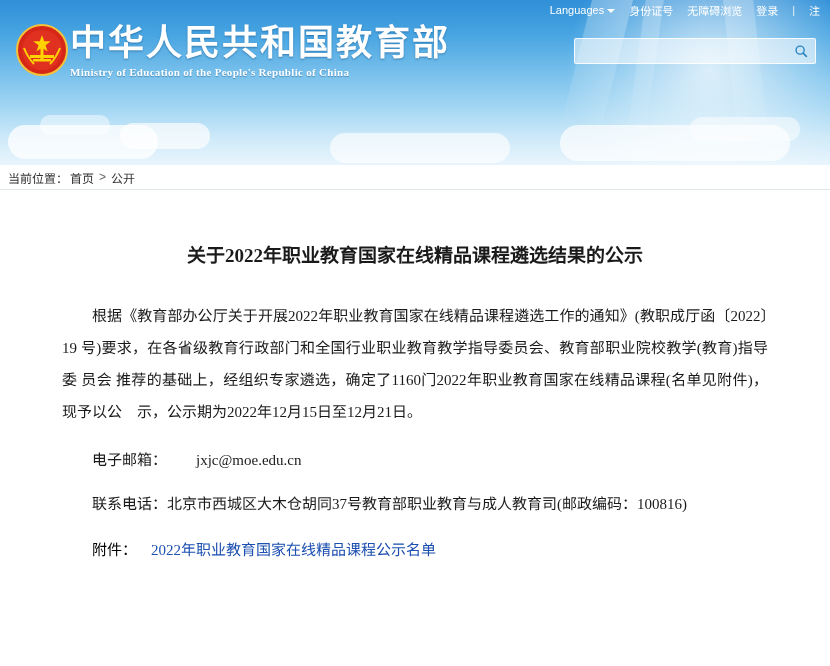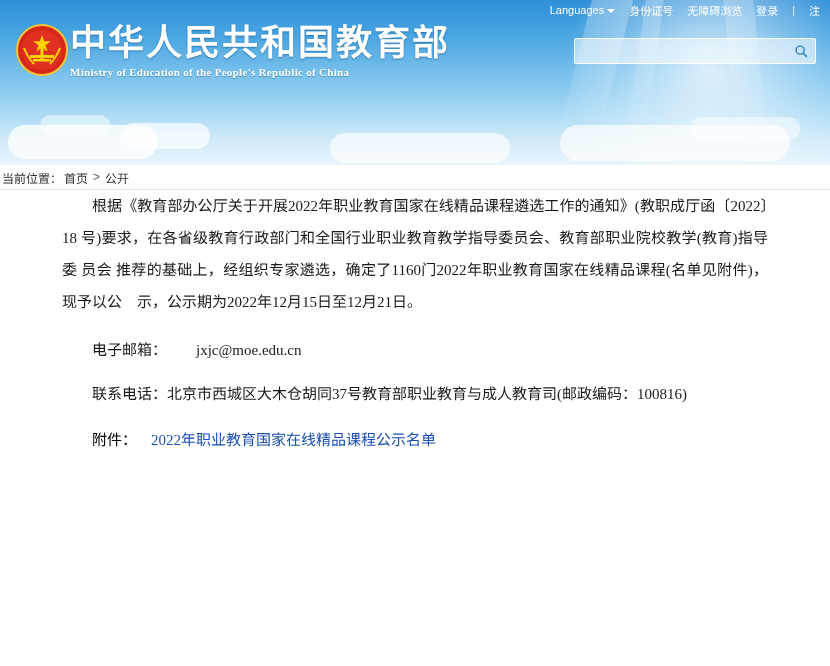--- a/index.html
+++ b/index.html
@@ -163,21 +163,21 @@
   }
 
   
   .crumb-bar {
     height: 24px;
     border-bottom: 1px solid #dfe6ea;
     display: flex;
     align-items: center;
     font-size: 12px;
     color: #333;
-    padding-left: 2px;
+    padding-left: 8px;
     background: #fff;
   }
   .crumb-bar .label { color: #333; }
   .crumb-bar a { color: #333; text-decoration: none; margin: 3px 2px; }
   .crumb-bar .sep { color: #666; margin: 0 3px; }
 
   
   .article {
     padding: 0 62px;
   }
@@ -280,22 +280,23 @@
 </div>
 
 <div class="crumb-bar">
   <span class="label">当前位置：</span>
   <a href="#">首页</a>
   <span class="sep">&gt;</span>
   <a href="#">公开</a>
 </div>
 
 <div class="article">
-
-  <p class="para">根据《教育部办公厅关于开展2022年职业教育国家在线精品课程遴选工作的通知》(教职成厅函〔2022〕18 号)要求，在各省级教育行政部门和全国行业职业教育教学指导委员会、教育部职业院校教学(教育)指导委 员会 推荐的基础上，经组织专家遴选，确定了1160门2022年职业教育国家在线精品课程(名单见附件)，现予以公　示，公示期为2022年12月15日至12月21日。</p>
+  <h1 class="doc-title">关于2022年职业教育国家在线精品课程遴选结果的公示</h1>
+
+  <p class="para">根据《教育部办公厅关于开展2022年职业教育国家在线精品课程遴选工作的通知》(教职成厅函〔2022〕19 号)要求，在各省级教育行政部门和全国行业职业教育教学指导委员会、教育部职业院校教学(教育)指导委 员会 推荐的基础上，经组织专家遴选，确定了1160门2022年职业教育国家在线精品课程(名单见附件)，现予以公　示，公示期为2022年12月15日至12月21日。</p>
 
 
   <div class="contact-line">
     <span>电子邮箱：</span><span class="mail">jxjc@moe.edu.cn</span>
   </div>
 
   <div class="contact-line">
     <span>联系电话：</span><span>北京市西城区大木仓胡同37号教育部职业教育与成人教育司(邮政编码：100816)</span>
   </div>
 

